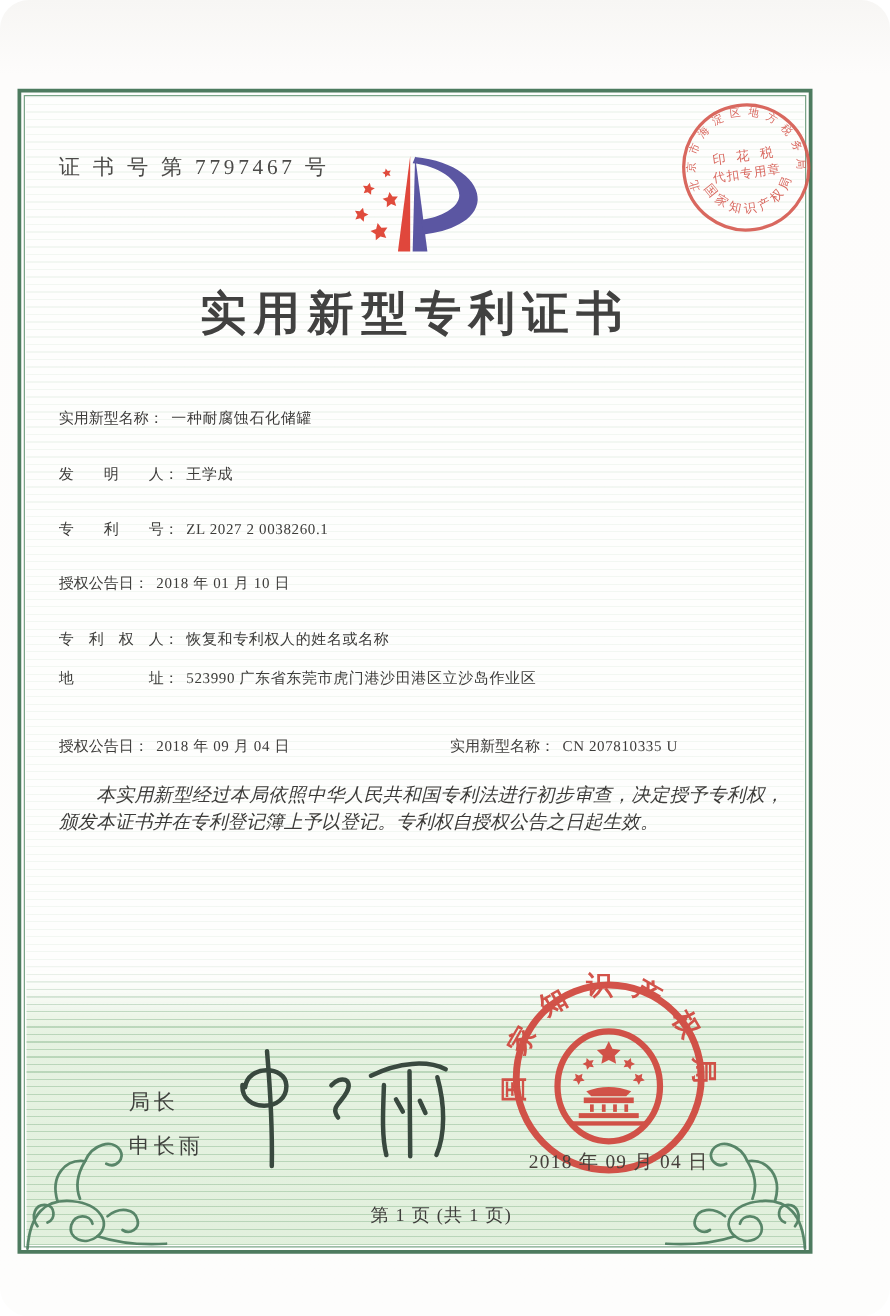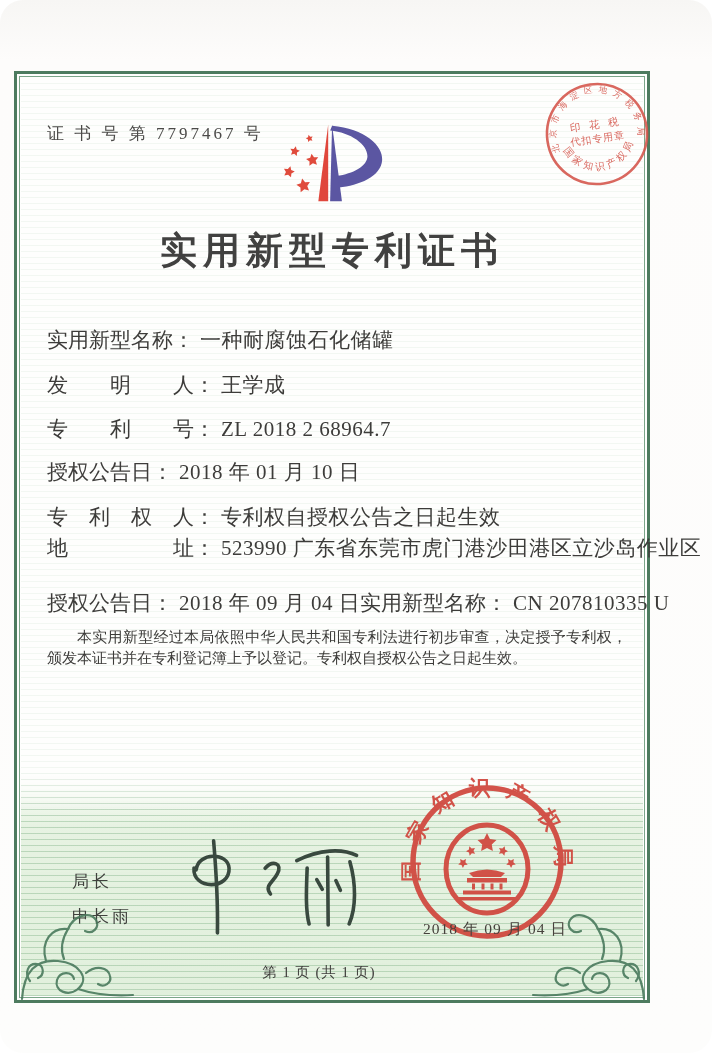--- a/index.html
+++ b/index.html
@@ -48,43 +48,43 @@
     font-size:17px;letter-spacing:3px;color:#4b4a48;
   }
   .title{
     position:absolute;left:14px;top:226px;width:636px;
     text-align:center;font-size:37px;font-weight:bold;
     letter-spacing:6px;color:#414140;
   }
   .fields{position:absolute;left:47px;top:0;width:580px;}
   .field-row{
     position:absolute;left:0;width:580px;white-space:nowrap;
-    font-size:21px;color:#3d3c3a;
+    font-size:12px;color:#3d3c3a;
   }
   .field-row .flabel{display:inline-block;}
   .field-row .fvalue{display:inline-block;margin-left:6px;letter-spacing:0.5px;}
   .field-row .rpair{position:absolute;left:313px;top:0;}
   .paragraphs{
     position:absolute;left:47px;top:627px;width:580px;
     font-size:15px;line-height:20.5px;color:#3c3b39;
     text-align:justify;
   }
-  .paragraphs p{margin:0;text-indent:2em;}
+  .paragraphs p{margin:0;text-indent:2em;font-style:italic;}
   .commissioner{
-    position:absolute;left:72px;top:864px;
+    position:absolute;left:103px;top:864px;
     font-family:"Liberation Sans", sans-serif;
     font-size:17px;letter-spacing:3px;color:#3f413d;line-height:35px;
   }
   .seal-date{
     position:absolute;left:420px;top:919px;width:150px;text-align:center;
     font-size:15.5px;letter-spacing:1px;color:#46413c;
   }
   .footer{
     position:absolute;left:14px;top:963px;width:610px;text-align:center;
-    font-size:14.5px;letter-spacing:1px;color:#3e3d3b;
+    font-size:14.5px;letter-spacing:1px;color:#3e3d3b;padding-left:34px;
   }
   
   .logo{position:absolute;left:283px;top:118px;width:108px;height:90px;}
   .tax-stamp{
     position:absolute;left:543px;top:80px;width:108px;height:108px;
     transform:rotate(-8deg);opacity:0.88;
   }
   .signature{position:absolute;left:178px;top:830px;width:185px;height:110px;transform:rotate(-3deg);}
   .red-seal{position:absolute;left:398px;top:775px;width:178px;height:178px;opacity:0.92;}
   .corner{position:absolute;width:118px;height:98px;}
@@ -136,27 +136,27 @@
   <div class="title">实用新型专利证书</div>
 
   <div class="fields">
     <div class="field-row" style="top:326px">
       <span class="flabel">实用新型名称：</span><span class="fvalue">一种耐腐蚀石化储罐</span>
     </div>
     <div class="field-row" style="top:371px">
       <span class="flabel">发　　明　　人：</span><span class="fvalue">王学成</span>
     </div>
     <div class="field-row" style="top:415px">
-      <span class="flabel">专　　利　　号：</span><span class="fvalue">ZL 2018 2 68964.7</span>
+      <span class="flabel">专　　利　　号：</span><span class="fvalue">ZL 2027 2 0038260.1</span>
     </div>
     <div class="field-row" style="top:458px">
       <span class="flabel">授权公告日：</span><span class="fvalue">2018 年 01 月 10 日</span>
     </div>
     <div class="field-row" style="top:503px">
-      <span class="flabel">专　利　权　人：</span><span class="fvalue">专利权自授权公告之日起生效</span>
+      <span class="flabel">专　利　权　人：</span><span class="fvalue">恢复和专利权人的姓名或名称</span>
     </div>
     <div class="field-row" style="top:534px">
       <span class="flabel">地　　　　　址：</span><span class="fvalue">523990 广东省东莞市虎门港沙田港区立沙岛作业区</span>
     </div>
     <div class="field-row" style="top:589px">
       <span class="flabel">授权公告日：</span><span class="fvalue">2018 年 09 月 04 日</span>
       <span class="rpair">
         <span class="flabel">实用新型名称：</span><span class="fvalue">CN 207810335 U</span>
       </span>
     </div>

